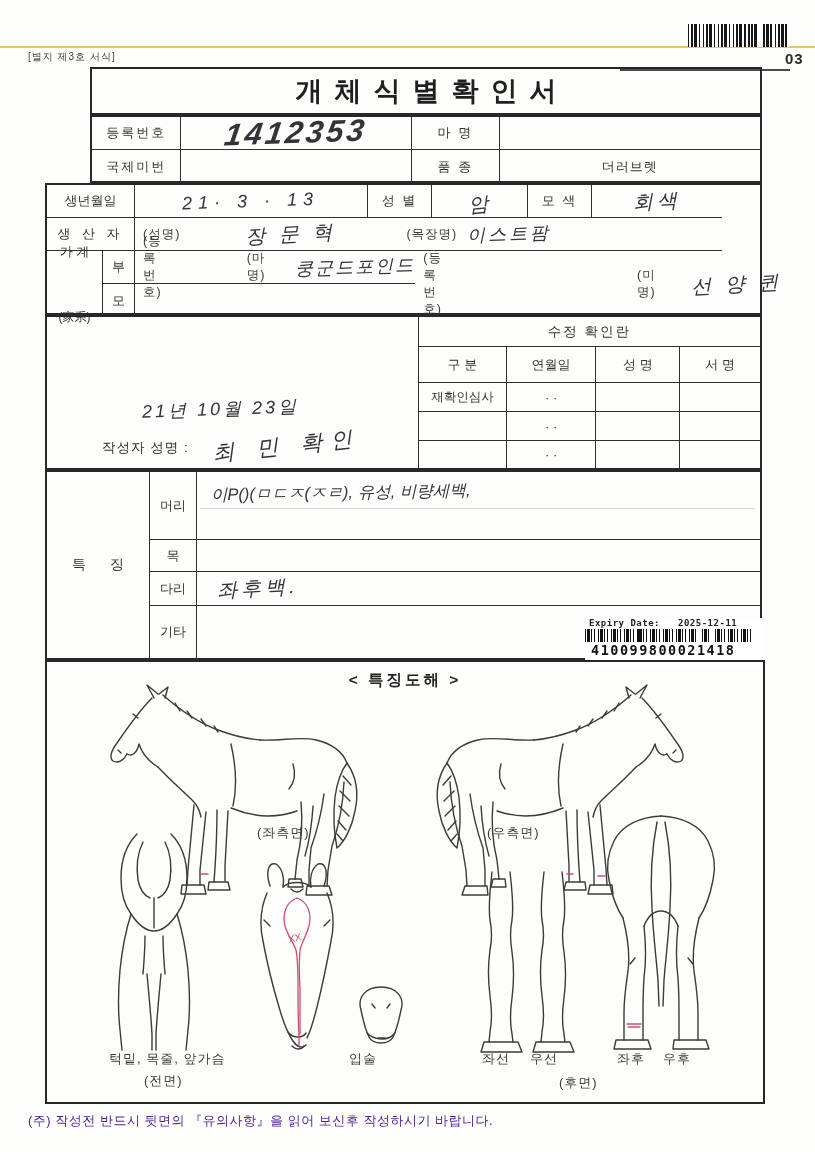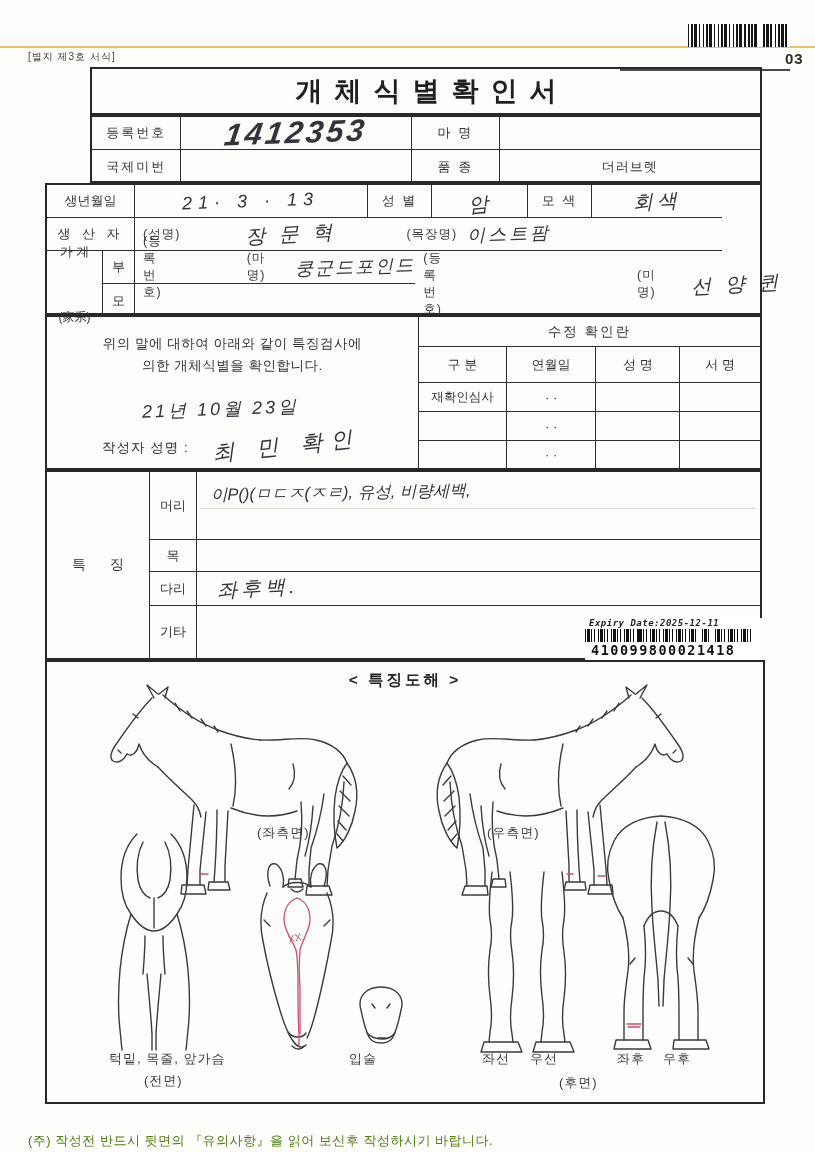--- a/index.html
+++ b/index.html
@@ -44,21 +44,21 @@
   .sticker { position:absolute; left:585px; top:618px; width:178px; height:48px; background:#fff; font-family:"DejaVu Sans Mono", monospace; }
   .sticker .exp { font-size:9px; font-weight:bold; color:#222; letter-spacing:0.5px; }
   .sticker .bars { width:168px; height:13px; margin-top:1px;
       background:repeating-linear-gradient(90deg,#111 0 1.5px,#fff 1.5px 2.5px,#111 2.5px 5px,#fff 5px 6px,#111 6px 7px,#fff 7px 9.5px,#111 9.5px 10.5px,#fff 10.5px 13px); }
   .sticker .num { font-size:13.5px; font-weight:bold; color:#111; letter-spacing:1.5px; margin-left:6px; }
 
   .diagram-title { position:absolute; left:0; width:100%; top:8px; text-align:center;
       font-size:15.5px; font-weight:bold; letter-spacing:3px; color:#222; }
   .dlabel { position:absolute; font-size:13px; color:#3a3a3a; letter-spacing:1px; white-space:nowrap; }
 
-  .footer-note { position:absolute; left:28px; top:1112px; font-size:13px; color:#4d7c0f; letter-spacing:0.5px;margin-top:20px; }
+  .footer-note { position:absolute; left:28px; top:1112px; font-size:13px; color:#4c1d95; letter-spacing:0.5px; }
 
   svg .ln { fill:none; stroke:#3b3b3b; stroke-width:1.4; stroke-linecap:round; stroke-linejoin:round; }
   svg .red { fill:none; stroke:#c9506e; stroke-width:1.3; stroke-linecap:round; }
   .faint { position:absolute; background:#d8d8d2; height:1px; }
 </style>
 </head>
 <body>
 
 <div class="page">
 
@@ -134,24 +134,20 @@
             <span class="hint" style="margin-left:195px;">(미명)</span>
             <span class="hw hw-lg" style="margin-left:35px;">선 양 퀸</span>
           </div>
         </div>
       </div>
     </div>
   </div>
 
   <div class="box thick" style="left:45px; top:315px; width:717px; height:155px; display:flex;">
     <div style="width:375px; position:relative;">
-      <div class="statement" style="position:absolute; left:0; right:0; top:16px;">
-        <div>위의 말에 대하여 아래와 같이 특징검사에</div>
-        <div>의한 개체식별을 확인합니다.</div>
-      </div>
       <div class="hw hw-md abs" style="left:95px; top:80px; letter-spacing:3px;">21년 10월 23일</div>
       <div class="abs" style="left:55px; top:122px; font-size:13.5px; letter-spacing:1px;">작성자 성명 :</div>
       <div class="hw abs" style="left:165px; top:114px; font-size:22px; transform:rotate(-6deg); letter-spacing:8px;">최 민 확인</div>
     </div>
     <div style="width:342px; border-left:1px solid #2f2f2f; display:flex; flex-direction:column;">
       <div class="cell bb" style="height:30px; font-size:13.5px; letter-spacing:2px;">수정 확인란</div>
       <div class="row" style="height:36px;">
         <div class="cell br bb" style="width:88px;">구 분</div>
         <div class="cell br bb" style="width:90px;">연월일</div>
         <div class="cell br bb" style="width:84px;">성 명</div>
@@ -201,21 +197,21 @@
       </div>
       <div class="row" style="flex:1;">
         <div class="cell br" style="width:47px;">기타</div>
         <div class="cell" style="flex:1;"></div>
       </div>
     </div>
   </div>
   <div class="faint" style="left:200px; top:508px; width:555px;"></div>
 
   <div class="sticker">
-    <div style="display:flex; padding-left:4px;font-style:italic;">
+    <div style="display:flex; gap:18px; padding-left:4px;">
       <span class="exp">Expiry Date:</span>
       <span class="exp">2025-12-11</span>
     </div>
     <div class="bars"></div>
     <div class="num">410099800021418</div>
   </div>
 
   <div class="box thick" style="left:45px; top:660px; width:720px; height:444px;">
     <div class="diagram-title">&lt; 특징도해 &gt;</div>
 

